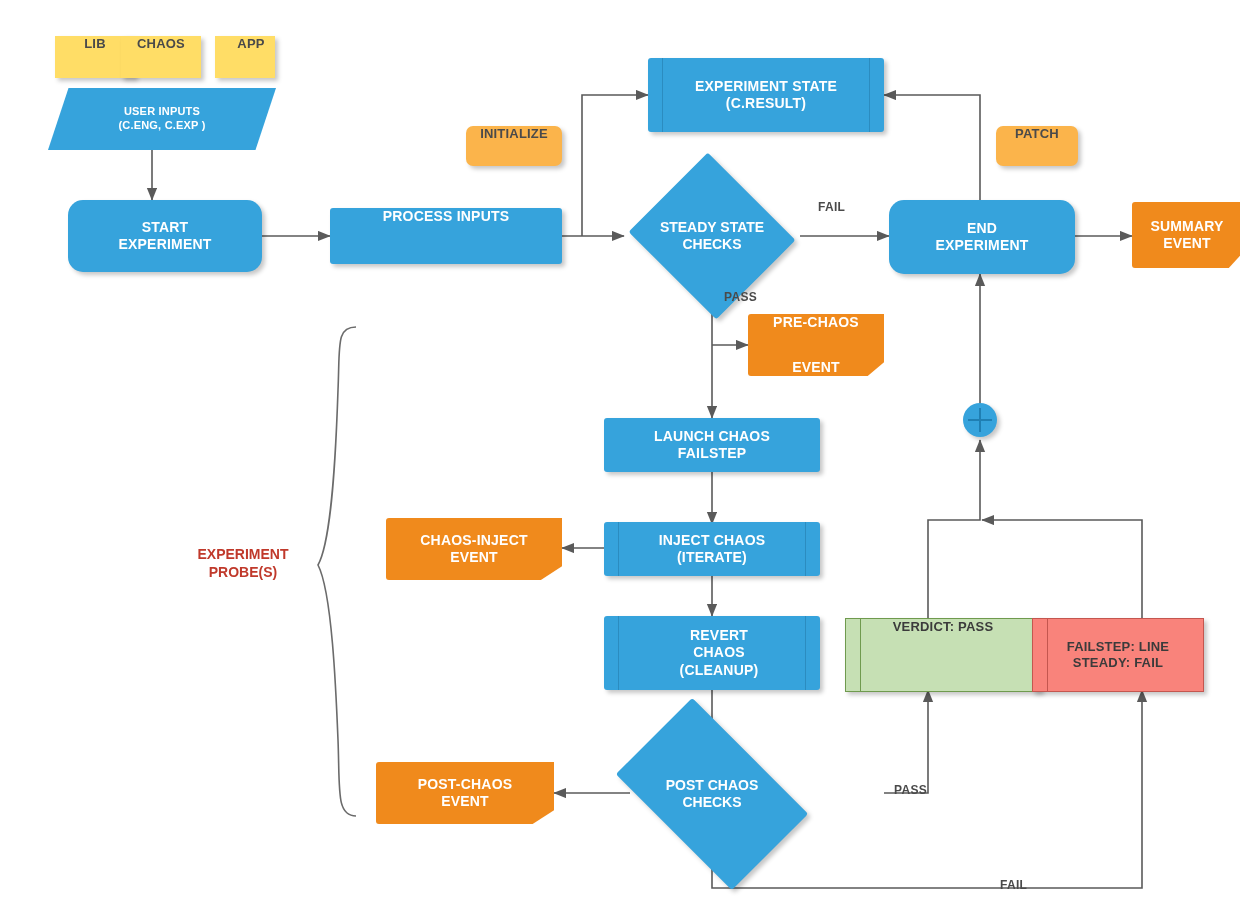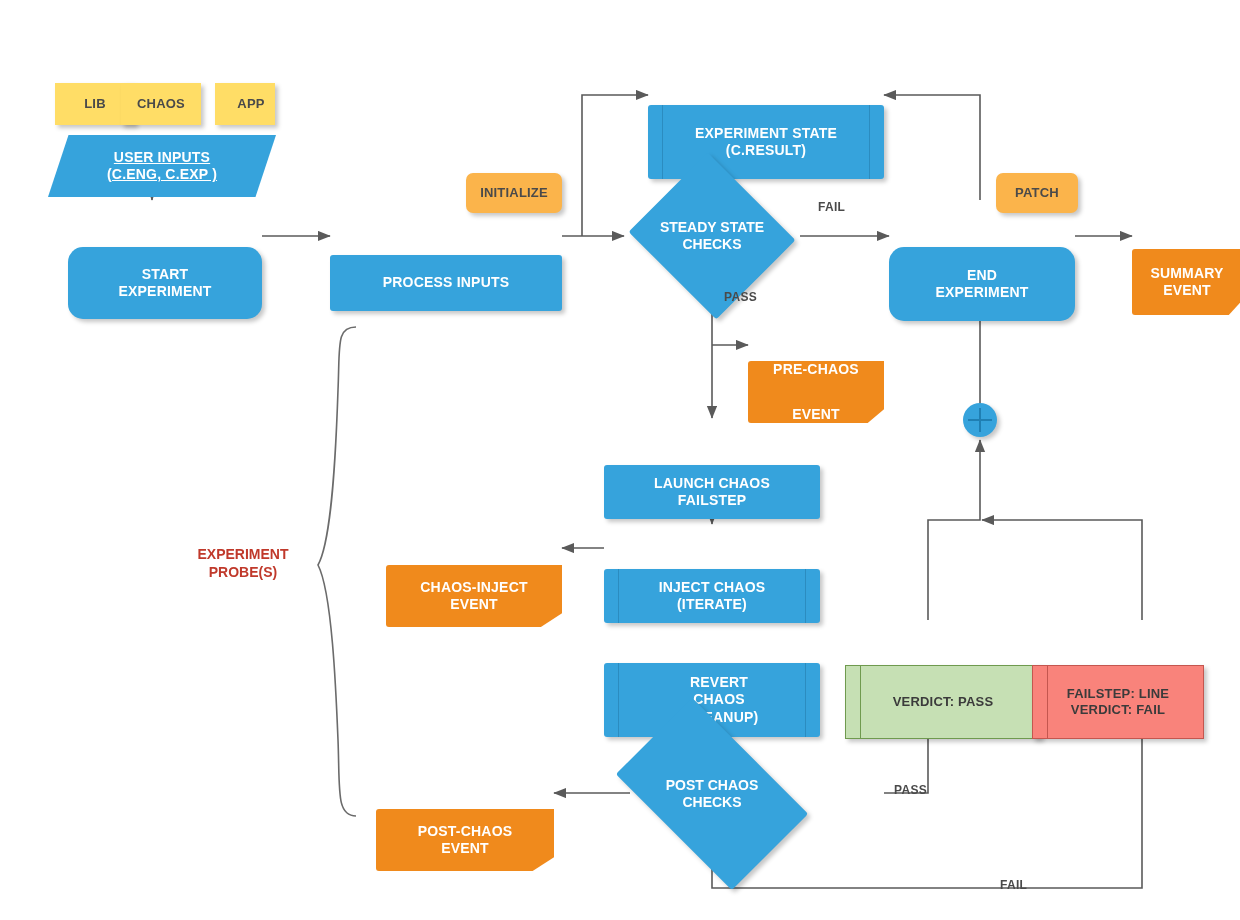--- a/index.html
+++ b/index.html
@@ -12,28 +12,26 @@
     width: 1240px;
     height: 920px;
     background: #ffffff;
     font-family: "Liberation Sans", sans-serif;
     overflow: hidden;
   }
   .node {
     position: absolute;
     box-sizing: border-box;
     display: flex;
-    align-items: center;
     justify-content: center;
     text-align: center;
     font-weight: bold;
     color: #3b3b3b;
     line-height: 1.25;
     letter-spacing: 0.2px;
-    margin-top: 47px;
   }
   .shadow { filter: drop-shadow(3px 3px 2px rgba(0,0,0,0.22)); }
 
   
   .sticky {
     background: #ffdd66;
     font-size: 13px;
     color: #4a4a4a;
   }
   
@@ -57,23 +55,22 @@
     width: 0;
     border-left: 1.5px solid #2b8cc0;
   }
   .proc .tick-l { left: 14px; }
   .proc .tick-r { right: 14px; }
 
   
   .parallelogram {
     background: #36a3dc;
     color: #ffffff;
-    font-size: 14px;
+    font-size: 11px;
     clip-path: polygon(9% 0, 100% 0, 91% 100%, 0% 100%);
-    text-decoration: underline;
   }
 
   
   .diamond-wrap { position: absolute; }
   .diamond-bg {
     position: absolute;
     inset: 0;
     background: #36a3dc;
     transform: rotate(45deg);
     border-radius: 3px;
@@ -312,21 +309,21 @@
   </div>
 
   <div class="node verdict-pass shadow" style="left:845px; top:618px; width:196px; height:74px;">
     <span class="tick"></span>
     <span>VERDICT: PASS</span>
   </div>
 
   <div class="node verdict-fail shadow" style="left:1032px; top:618px; width:172px; height:74px; flex-direction:column;">
     <span class="tick"></span>
     <span>FAILSTEP: LINE</span>
-    <span>VERDICT: FAIL</span>
+    <span>STEADY: FAIL</span>
   </div>
 
   <div class="junction shadow" style="left:963px; top:403px;"></div>
 
   <div class="edge-label" style="left:818px; top:200px;">FAIL</div>
   <div class="edge-label" style="left:724px; top:290px;">PASS</div>
   <div class="edge-label" style="left:894px; top:783px;">PASS</div>
   <div class="edge-label" style="left:1000px; top:878px;">FAIL</div>
 
   <svg class="edges" viewBox="0 0 1240 920">

